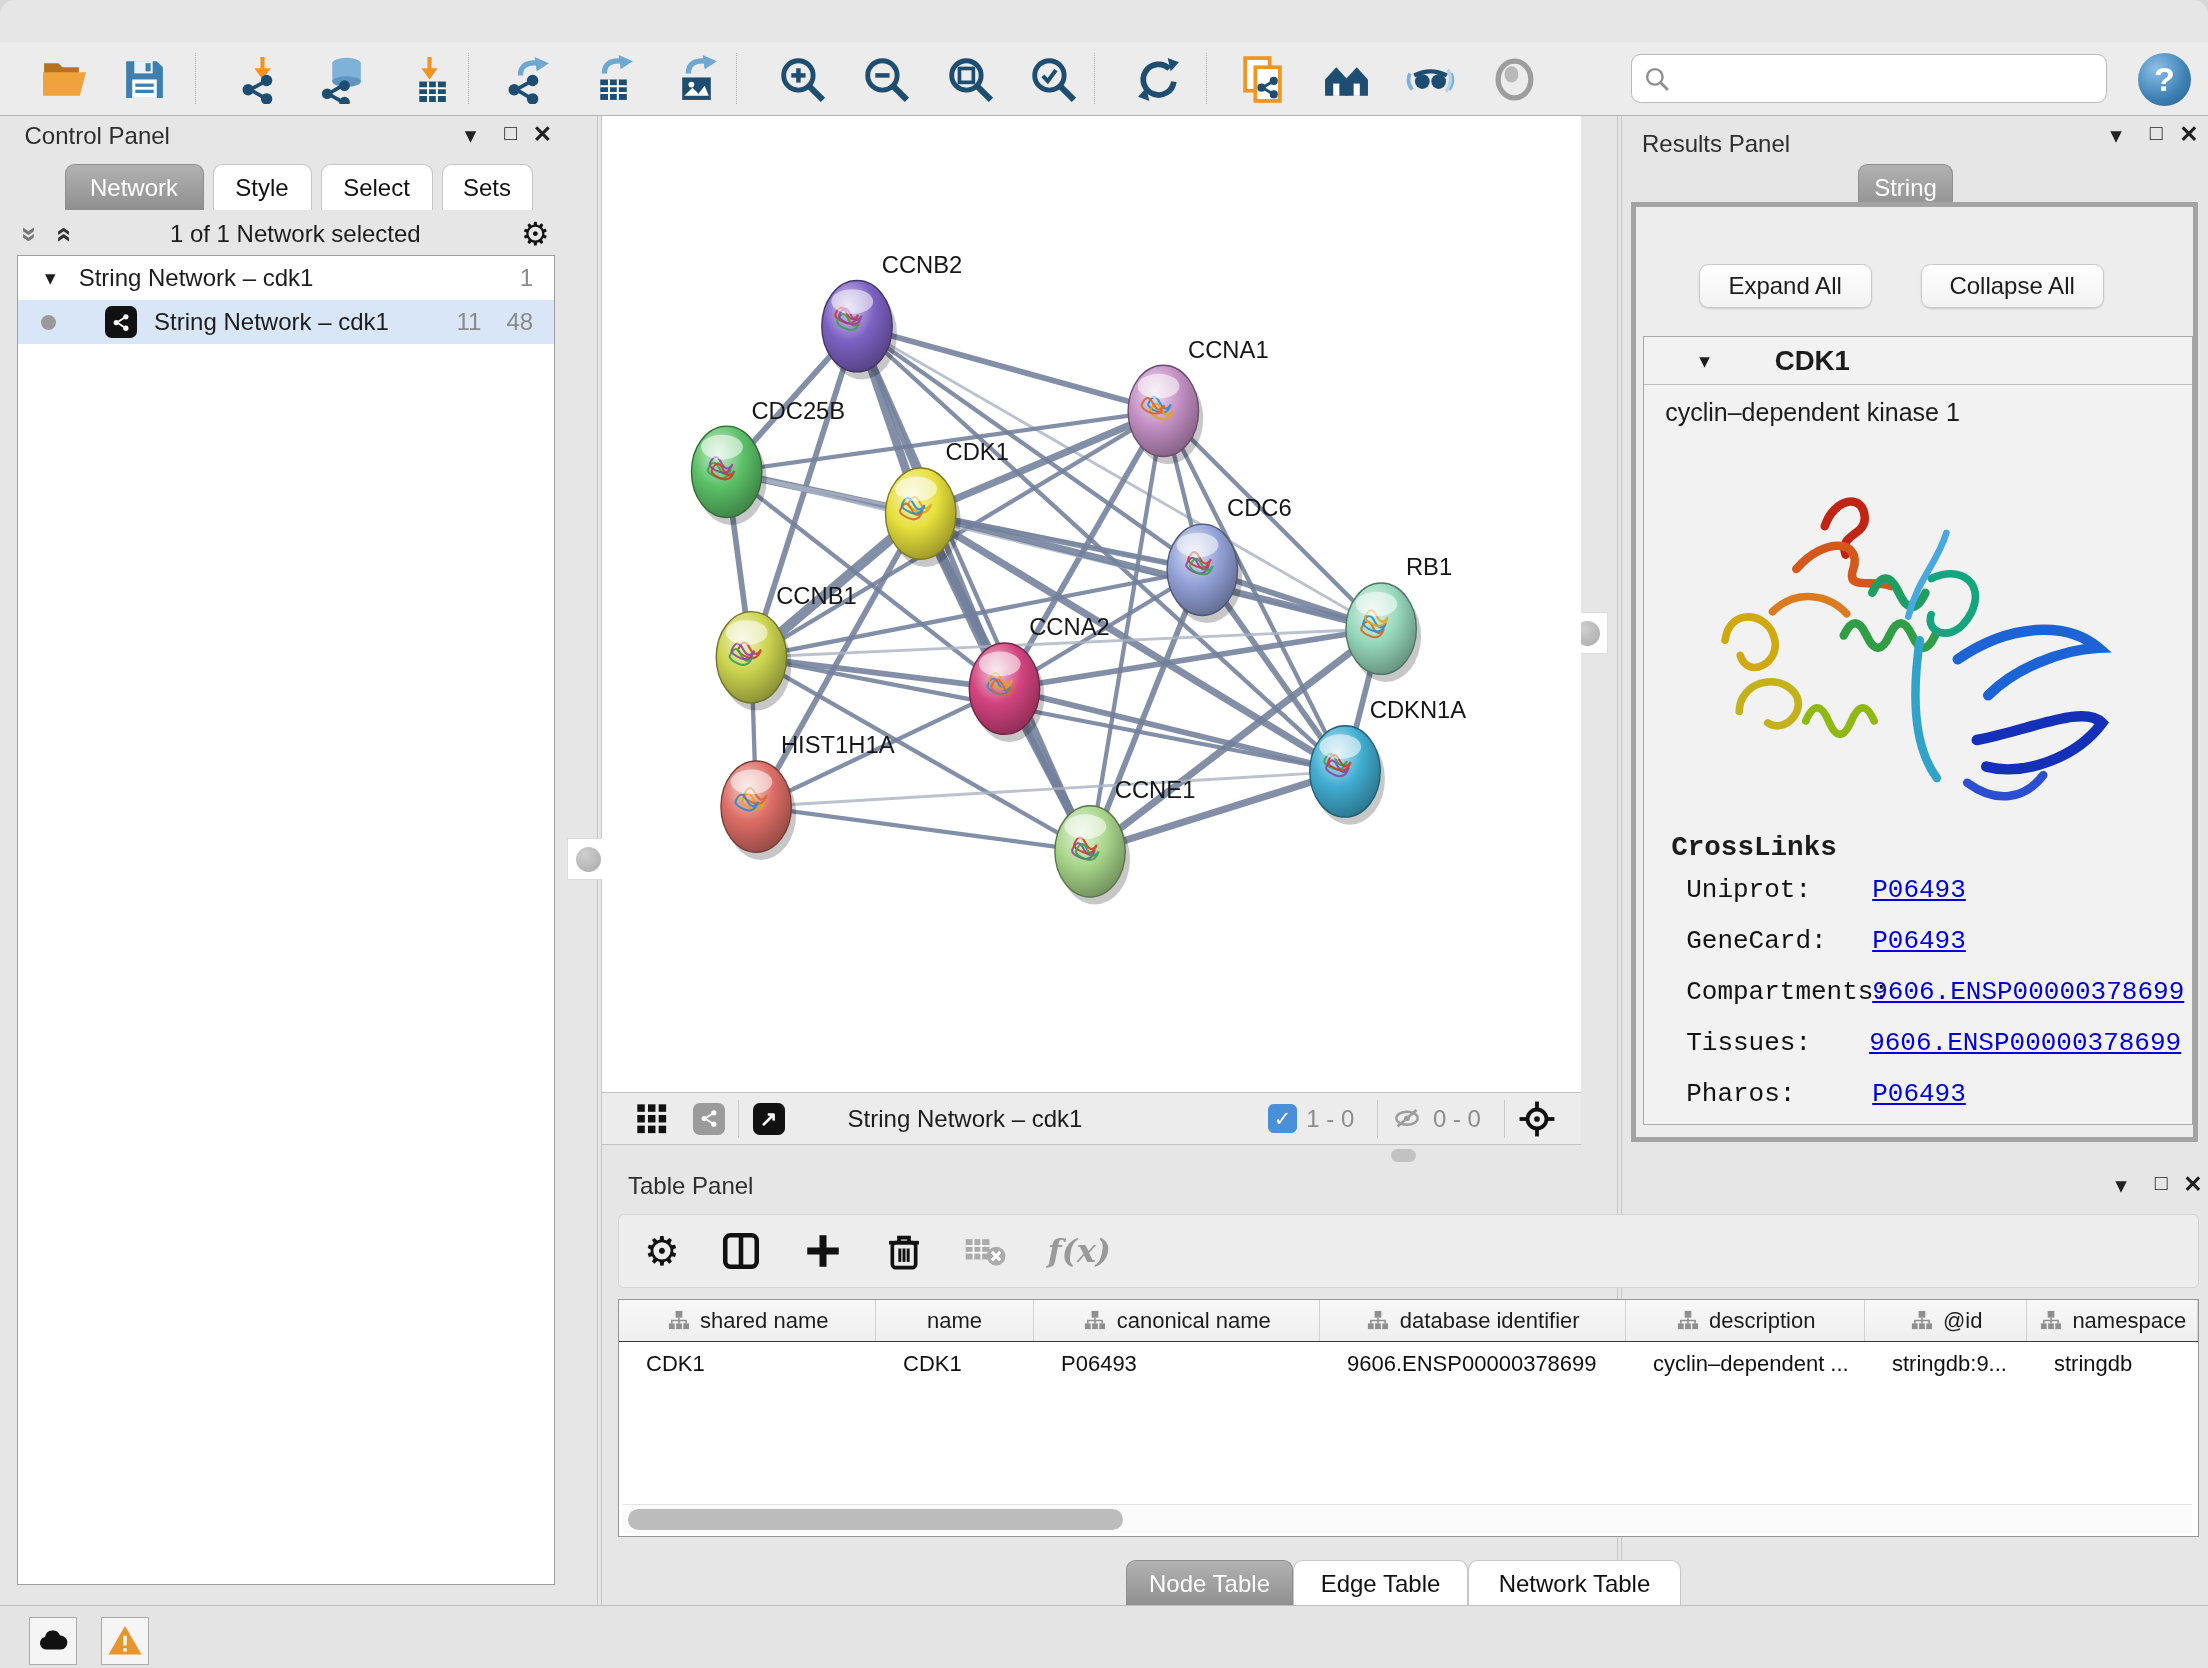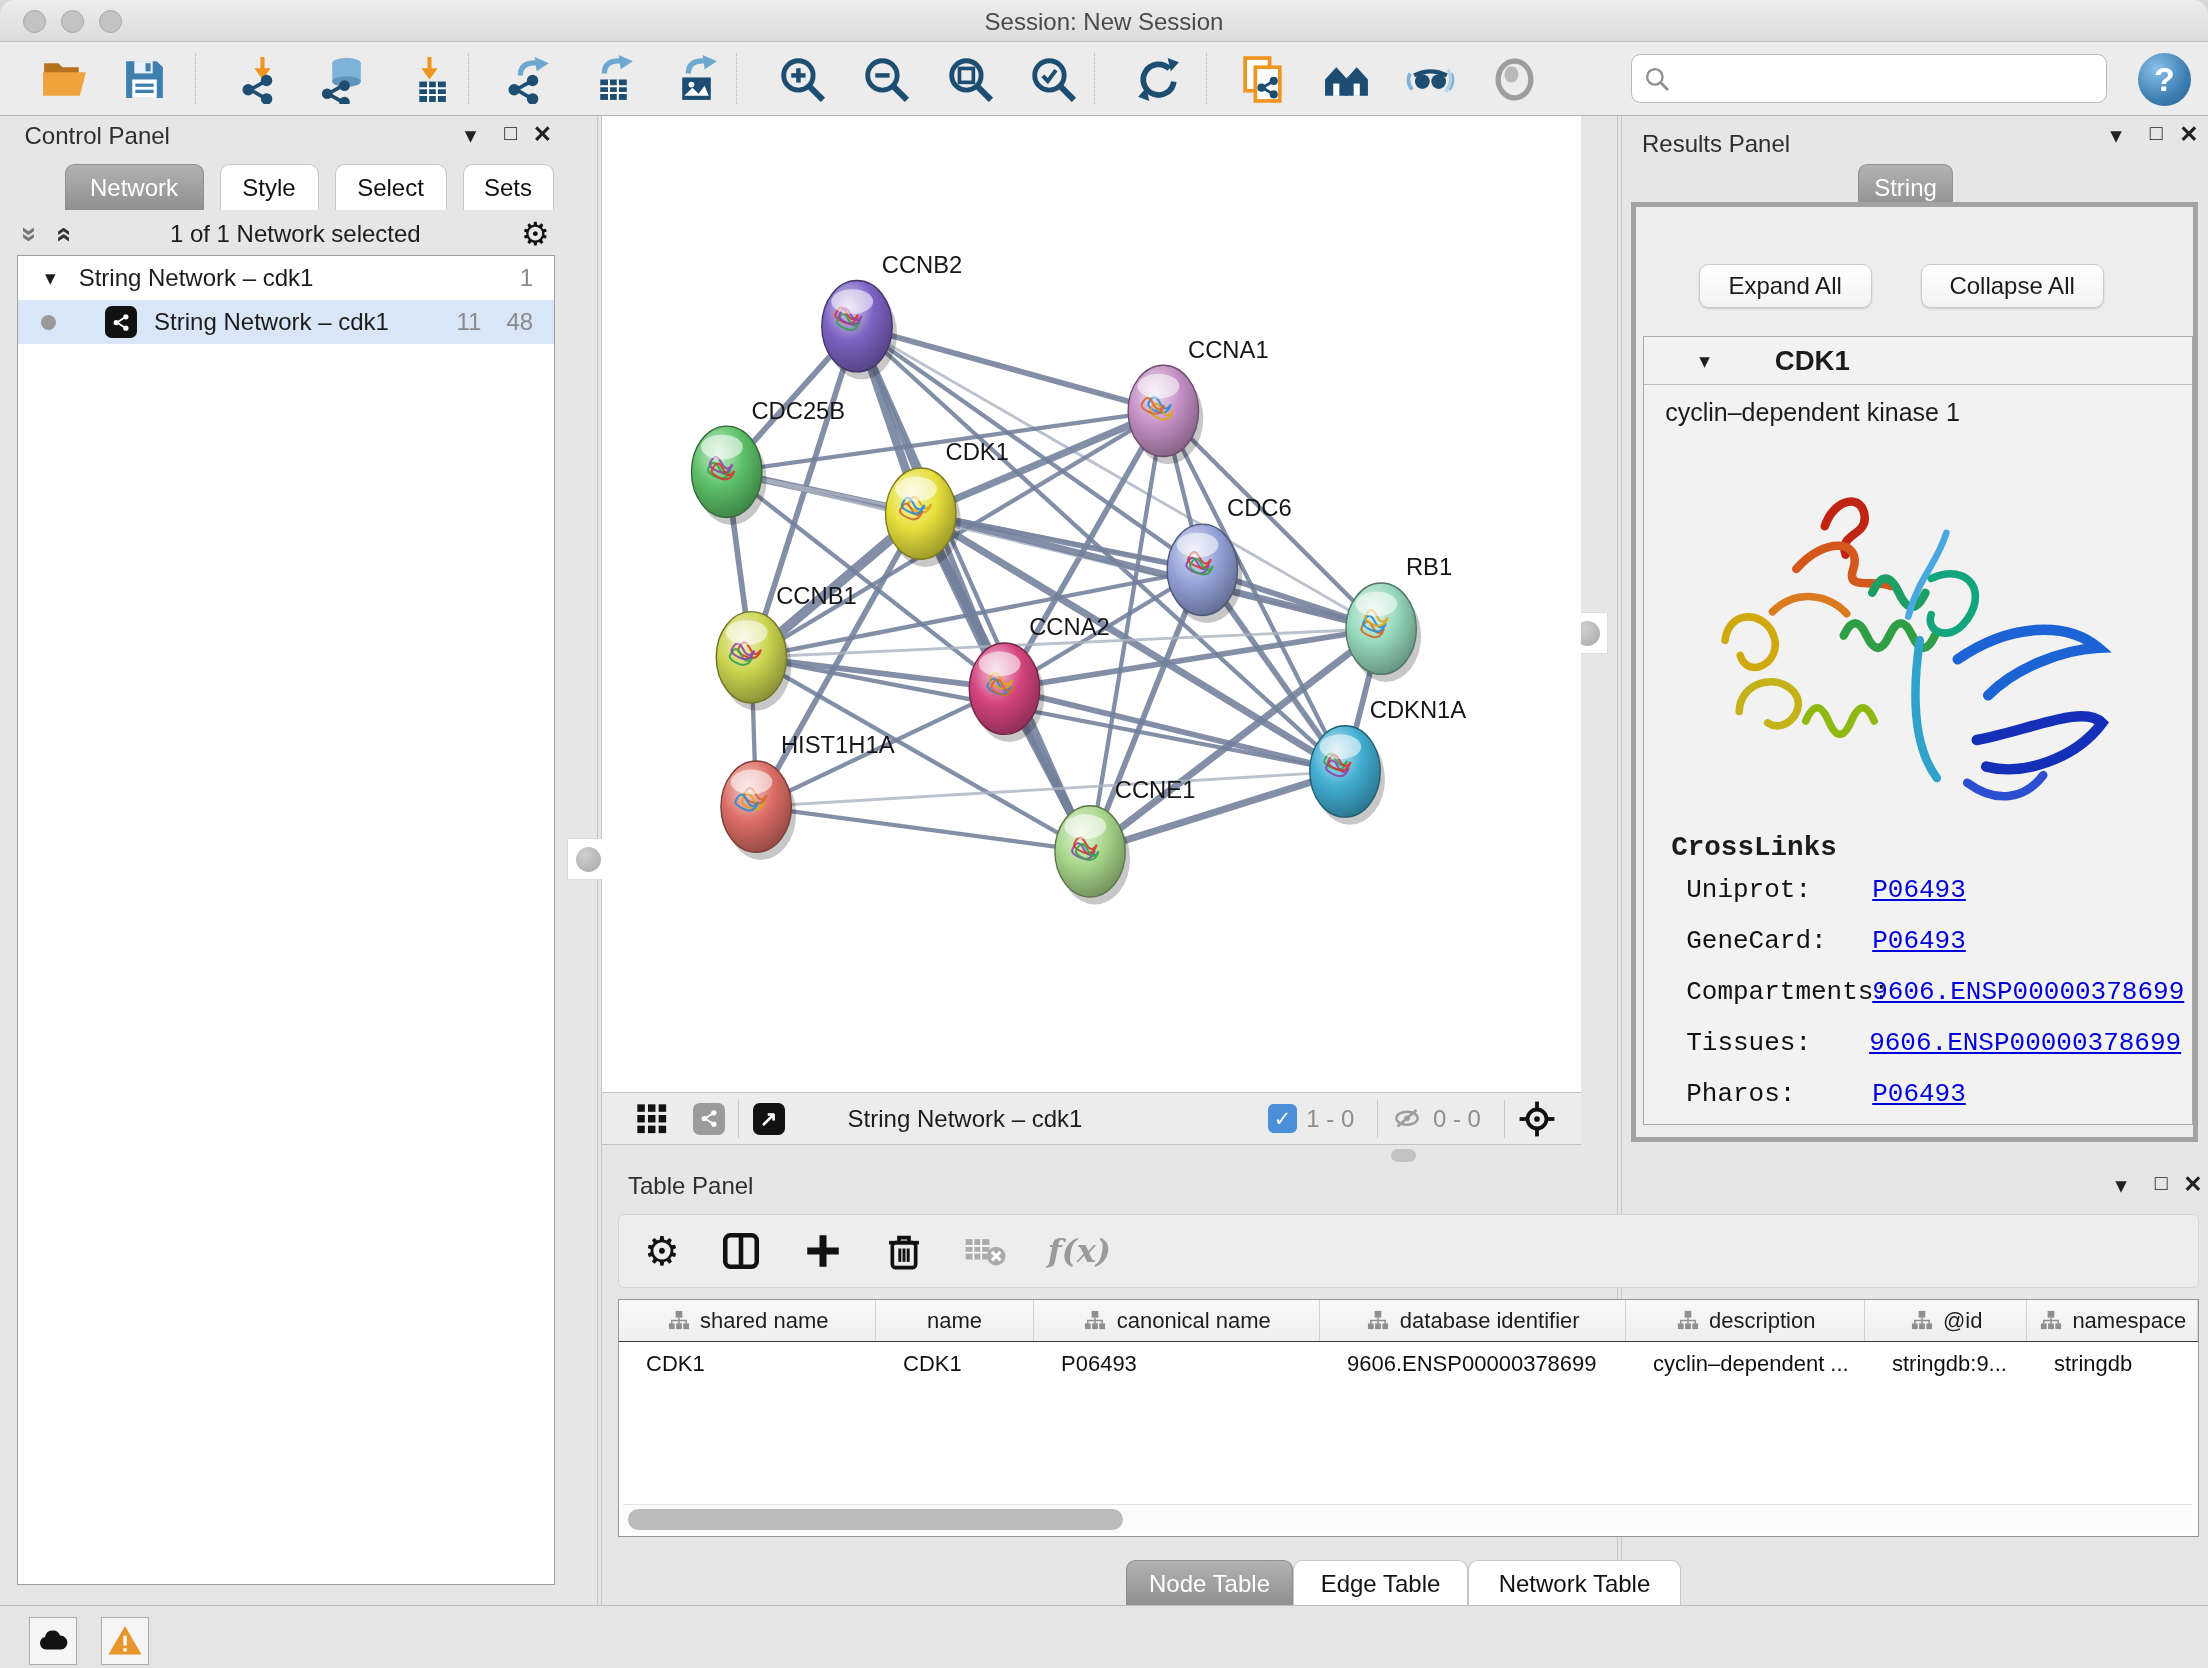--- a/index.html
+++ b/index.html
@@ -88,26 +88,20 @@
 
   
   .statusbar{left:0;top:1605px;width:2208px;height:63px;background:#e4e4e4;border-top:1px solid #bdbdbd;}
   .sq-btn{width:48px;height:48px;background:#f5f5f5;border:1px solid #ababab;display:flex;align-items:center;justify-content:center;}
 </style>
 </head>
 <body>
 
 <div class="win">
 
-  <div class="abs titlebar">
-    <div class="abs tl" style="left:23px"></div>
-    <div class="abs tl" style="left:61px"></div>
-    <div class="abs tl" style="left:99px"></div>
-    <div class="abs title-text">Session: New Session</div>
-  </div>
 
   <div class="abs toolbar">
     <div class="abs tbtn" style="left:34px">
       <svg viewBox="0 0 24 24">
           <path d="M2 4h7l2 2h8v3H2z" fill="#b5731d"></path>
           <path d="M1.5 8.5h21L19.5 20h-18z" fill="#f0a23c"></path>
         </svg>
     </div>
     <div class="abs tbtn" style="left:114px">
       <svg viewBox="0 0 24 24">
@@ -285,21 +279,21 @@
     <div class="abs helpbtn">
         <span>?</span>
       </div>
   </div>
 
   <div class="abs cpanel">
     <span class="abs phead-title" style="left:15px;top:5.7px">Control Panel</span>
     <span class="abs pctl" style="left:445px;top:5.7px">▾</span>
     <span class="abs pctl sq" style="left:485px;top:4.8px">□</span>
     <span class="abs pctl" style="left:517px;top:4.8px;font-weight:bold">✕</span>
-    <div class="abs" id="cp-tabs" style="left:55px;top:48px;display:flex;gap:16px">
+    <div class="abs" id="cp-tabs" style="left:55px;top:48px;display:flex;gap:9px">
         <div class="tab active" style="width: 139px;">Network</div>
         <div class="tab" style="width: 99px;">Style</div>
         <div class="tab" style="width: 112px;">Select</div>
         <div class="tab" style="width: 91px;">Sets</div>
       </div>
     <div class="abs" style="left:13.3px;top:99px;width:527px;height:38px;display:flex;align-items:center">
       <span class="chev">»</span>
       <span class="chev up" style="margin-left:15px">»</span>
       <span style="flex:1;text-align:center;font-size:24px">1 of 1 Network selected</span>
       <span class="gear">⚙</span>

